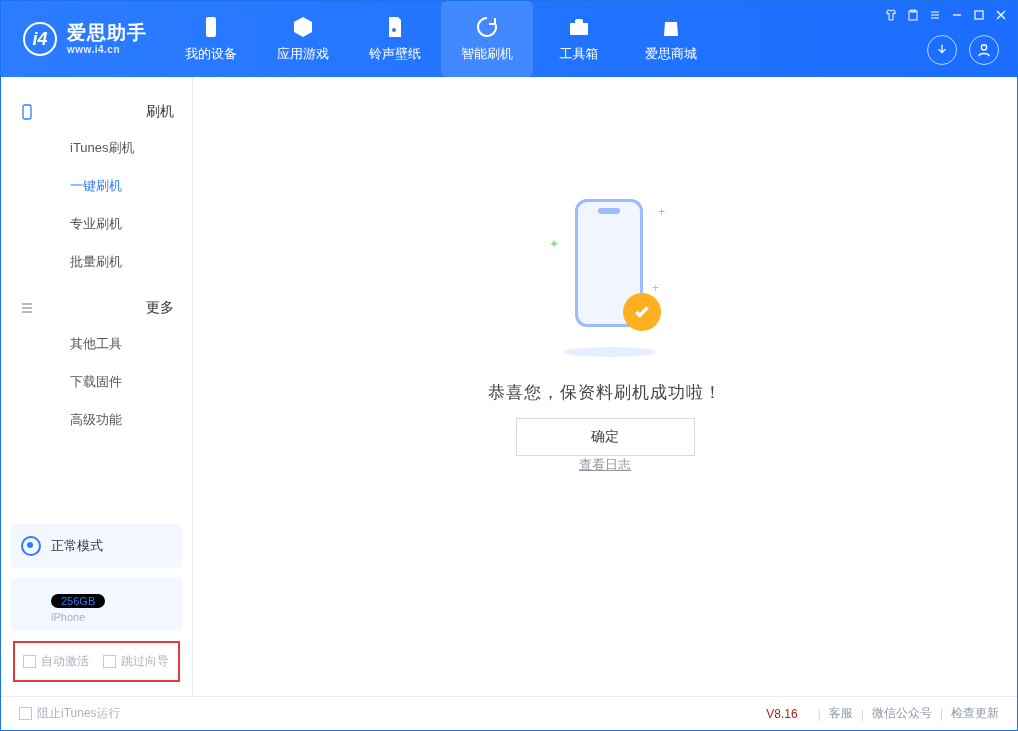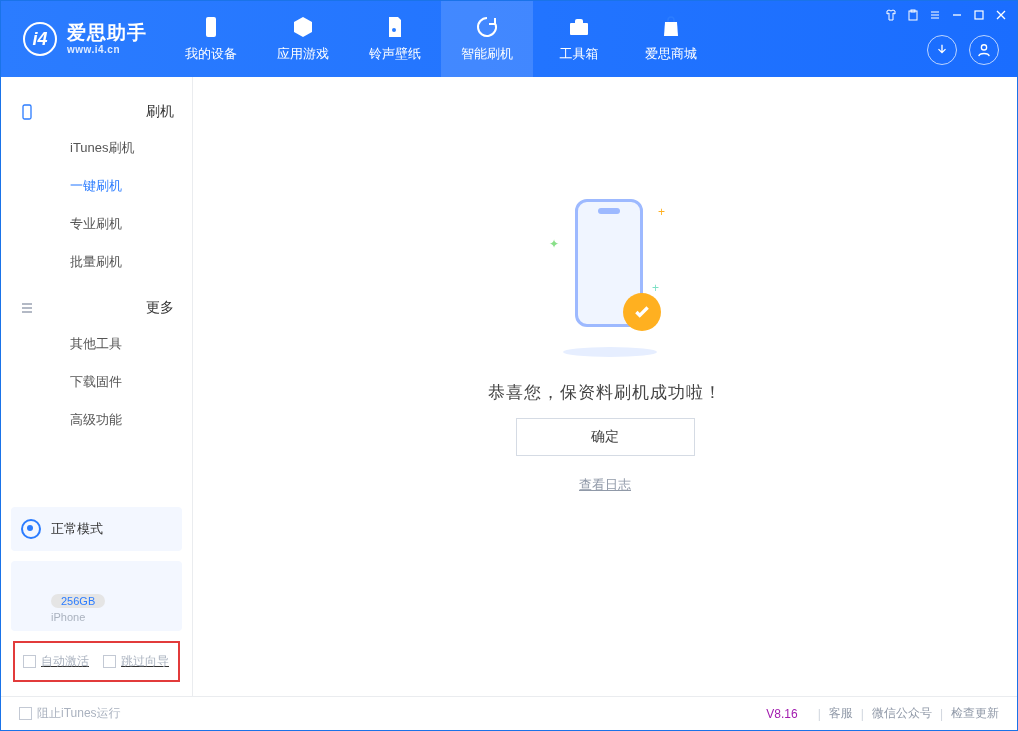--- a/index.html
+++ b/index.html
@@ -8,21 +8,21 @@
 
 
 .header { height: 76px; background: linear-gradient(90deg, #2b7cff 0%, #1a6dff 100%); display: flex; align-items: center; color: #fff; position: relative; }
 .logo-block { display: flex; align-items: center; padding: 0 18px 0 22px; }
 .logo-circle { width: 34px; height: 34px; border: 2.5px solid #fff; border-radius: 50%; display: flex; align-items: center; justify-content: center; font-weight: bold; font-size: 18px; color: #fff; font-style: italic; }
 .logo-text { margin-left: 10px; line-height: 1.1; }
 .logo-title { font-size: 19px; font-weight: 600; letter-spacing: 1px; }
 .logo-sub { font-size: 10px; opacity: .85; letter-spacing: .5px; font-weight: bold; }
 .nav { display: flex; height: 100%; }
 .nav-item { width: 92px; height: 100%; display: flex; flex-direction: column; align-items: center; justify-content: center; cursor: pointer; position: relative; }
-.nav-item.active { background: rgba(255,255,255,.14); }
+.nav-item.active { background: rgba(255,255,255,.14); border-radius: 6px; }
 .nav-icon { width: 24px; height: 24px; margin-bottom: 6px; fill: #fff; }
 .nav-label { font-size: 13px; }
 .win-controls-top { position: absolute; right: 10px; top: 8px; display: flex; align-items: center; gap: 10px; }
 .win-controls-top svg { width: 12px; height: 12px; stroke: #fff; fill: none; }
 .win-controls-top .wc { cursor: pointer; display: flex; align-items: center; justify-content: center; }
 .circle-btns { position: absolute; right: 18px; top: 34px; display: flex; gap: 12px; }
 .cbtn { width: 30px; height: 30px; border: 1.5px solid rgba(255,255,255,.7); border-radius: 50%; display: flex; align-items: center; justify-content: center; cursor: pointer; }
 .cbtn svg { width: 14px; height: 14px; stroke: #fff; fill: none; }
 
 
@@ -35,48 +35,48 @@
 .sb-item.active { color: #2b7cff; }
 .sb-bottom { margin-top: auto; padding: 10px; }
 .mode-card { background: #f3f7ff; border-radius: 4px; padding: 12px 10px; display: flex; align-items: center; margin-bottom: 10px; }
 .mode-ico { width: 20px; height: 20px; border: 2px solid #2b7cff; border-radius: 50%; margin-right: 10px; position: relative; }
 .mode-ico::after { content: ""; position: absolute; width: 6px; height: 6px; background: #2b7cff; border-radius: 50%; left: 4px; top: 4px; }
 .dev-card { background: #f3f7ff; border-radius: 4px; padding: 10px 10px 8px; }
 .dev-row1 { display: flex; align-items: center; }
 .dev-phone-ico { width: 20px; height: 20px; border: 2px solid #2b7cff; border-radius: 4px; margin-right: 10px; display: flex; align-items: center; justify-content: center; }
 .dev-phone-ico::after { content: ""; width: 6px; height: 2px; background: #2b7cff; border-radius: 1px; margin-top: 8px; }
 .dev-name { font-size: 14px; font-weight: 600; color: #333; }
-.dev-cap { display: inline-block; margin: 23px 0 3px 30px; background: #e5e5e5; color: #2b7cff; border-radius: 10px; padding: 1px 10px; font-size: 11px; }
+.dev-cap { display: inline-block; margin: 6px 0 3px 30px; background: #000000; color: #2b7cff; border-radius: 10px; padding: 1px 10px; font-size: 11px; }
 .dev-type { margin-left: 30px; color: #aab2bf; font-size: 11px; }
-.red-box { border: 2px solid #e23b3b; margin: 0 12px 0 12px; padding: 10px 8px; display: flex; align-items: center; gap: 14px; text-decoration: underline; }
+.red-box { border: 2px solid #e23b3b; margin: 0 12px 0 12px; padding: 10px 8px; display: flex; align-items: center; gap: 14px; }
 .chk { display: flex; align-items: center; gap: 5px; color: #aab2bf; font-size: 12px; cursor: pointer; }
 .chk-box { width: 13px; height: 13px; border: 1px solid #c3c9d4; background: #fff; }
 
 
 .main { flex: 1; display: flex; flex-direction: column; align-items: center; padding-top: 120px; }
 .phone-illus { position: relative; width: 120px; height: 160px; margin-bottom: 24px; }
 .phone-body { position: absolute; left: 30px; top: 2px; width: 68px; height: 128px; border: 3px solid #9db9ff; border-radius: 12px; background: #f0f5ff; }
 .phone-body::before { content: ""; position: absolute; left: 50%; top: 6px; transform: translateX(-50%); width: 22px; height: 6px; background: #9db9ff; border-radius: 3px; }
 .phone-shadow { position: absolute; left: 18px; bottom: 0; width: 94px; height: 10px; background: #e6eeff; border-radius: 50%; }
 .badge-check { position: absolute; right: 4px; bottom: 26px; width: 38px; height: 38px; background: #ffb020; border-radius: 50%; display: flex; align-items: center; justify-content: center; }
 .badge-check svg { width: 18px; height: 18px; stroke: #fff; stroke-width: 3; fill: none; }
 .sparkle { position: absolute; font-size: 12px; color: #89e089; }
 .s1 { left: 4px; top: 40px; }
 .s2 { right: 0; top: 8px; color: #ffb020; }
 .s3 { right: 6px; bottom: 62px; color: #7ce0c4; }
 .msg { font-size: 17px; color: #444; margin-bottom: 14px; letter-spacing: 1px; }
-.ok-btn { width: 179px; height: 38px; border: 1px solid #d5dbe4; background: #fff; color: #444; font-size: 14px; cursor: pointer; margin-bottom: 20px; }
+.ok-btn { width: 179px; height: 38px; border: 1px solid #d5dbe4; background: #fff; color: #444; font-size: 14px; cursor: pointer; }
 .log-link { color: #9099a8; text-decoration: underline; font-size: 13px; cursor: pointer; }
 
 
 .footer { height: 34px; border-top: 1px solid #eaecef; display: flex; align-items: center; padding: 0 18px; color: #9099a8; font-size: 12px; }
 .footer .right { margin-left: auto; display: flex; align-items: center; gap: 8px; }
 .fdiv { color: #d0d6de; }
 .flink { cursor: pointer; }
-.version { color: #a21caf; margin-right: 12px; }
+.version { color: #b91c1c; margin-right: 12px; }
 </style>
 </head>
 <body>
 
 <div class="window">
 
   <div class="header">
     <div class="logo-block">
       <div class="logo-circle">i4</div>
       <div class="logo-text">

